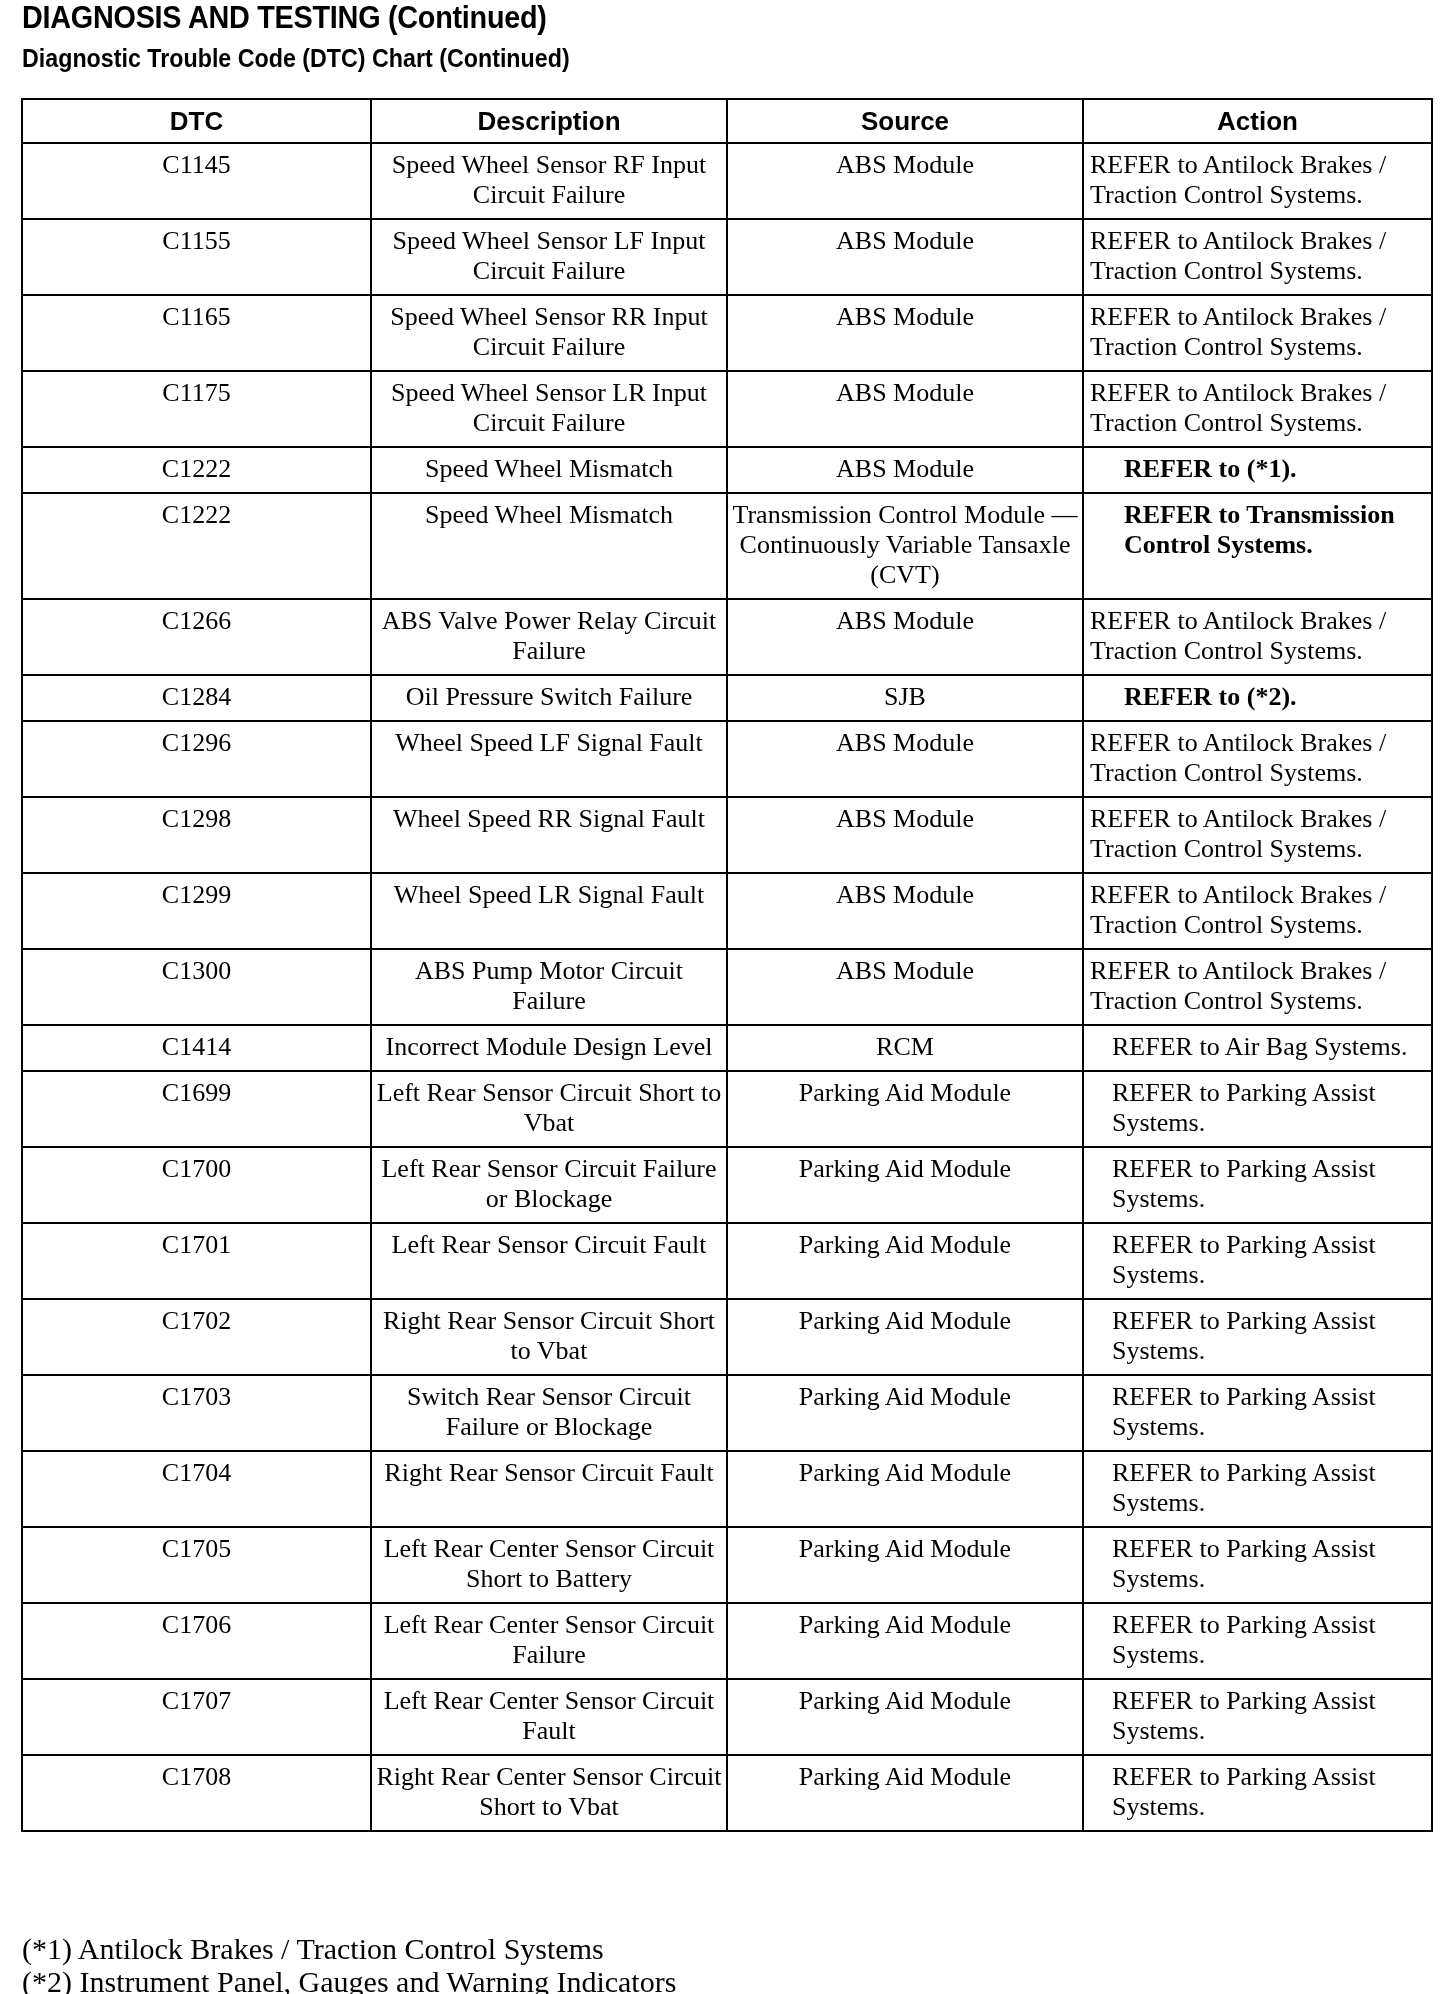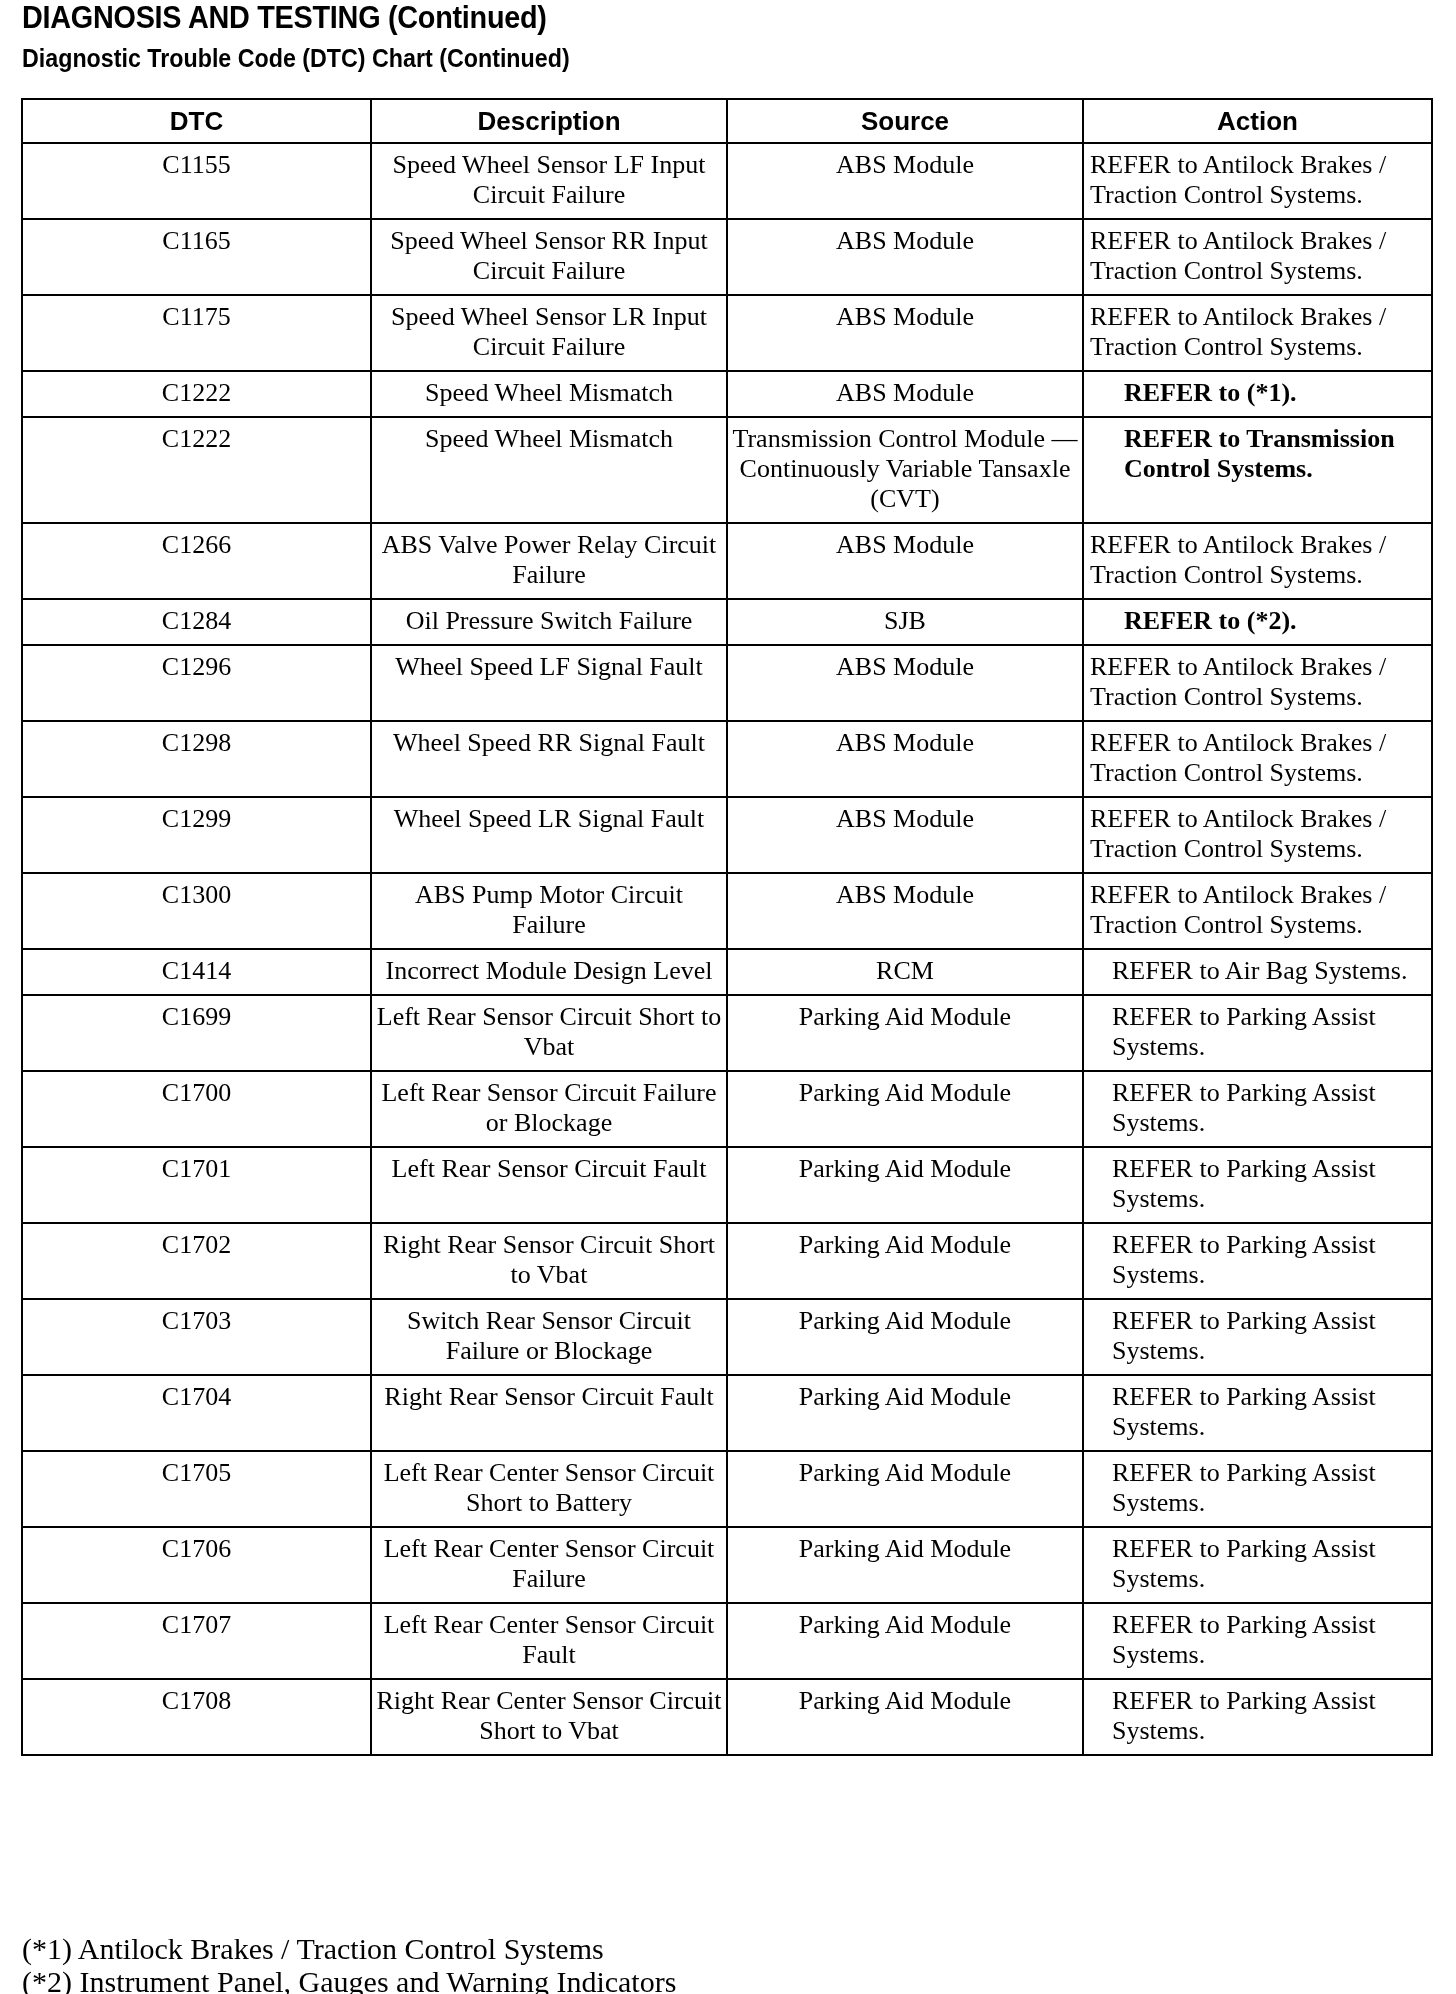--- a/index.html
+++ b/index.html
@@ -30,20 +30,26 @@
   </colgroup>
   <thead>
     <tr>
       <th>DTC</th>
       <th>Description</th>
       <th>Source</th>
       <th>Action</th>
     </tr>
   </thead>
   <tbody id="tbody">
+      <tr>
+        <td>C1145</td>
+        <td>Speed Wheel Sensor RF Input Circuit Failure</td>
+        <td>ABS Module</td>
+        <td class="act">REFER to Antilock Brakes / Traction Control Systems.</td>
+      </tr>
       <tr>
         <td>C1155</td>
         <td>Speed Wheel Sensor LF Input Circuit Failure</td>
         <td>ABS Module</td>
         <td class="act">REFER to Antilock Brakes / Traction Control Systems.</td>
       </tr>
       <tr>
         <td>C1165</td>
         <td>Speed Wheel Sensor RR Input Circuit Failure</td>
         <td>ABS Module</td>

